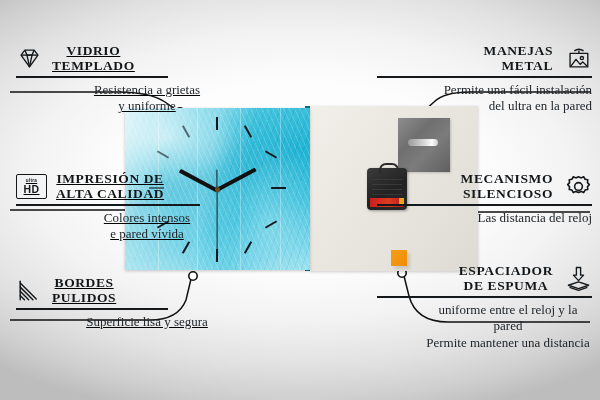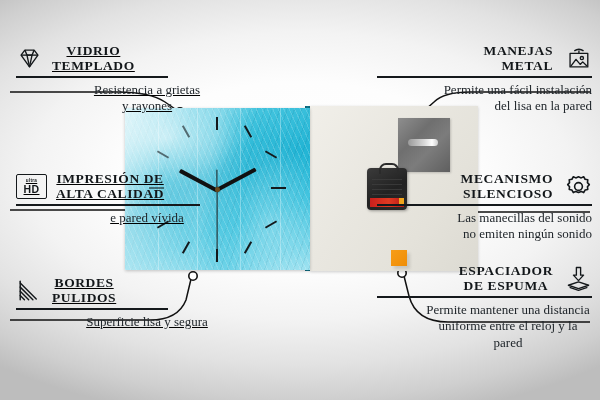--- a/index.html
+++ b/index.html
@@ -185,37 +185,38 @@
         </g>
       </svg>
       <div class="ftitle">
         <div>VIDRIO</div>
         <div>TEMPLADO</div>
       </div>
     </div>
     <div class="frule" style="width:152px;"></div>
     <div class="fdesc">
       <div>Resistencia a grietas</div>
-      <div>y rayones</div>
+      <div>y uniforme</div>
     </div>
   </div>
 
   <div class="feature left" style="top:172px;">
     <div class="fhead">
       <div class="hdbox">
         <span class="u">ultra</span>
         <span class="d">HD</span>
       </div>
       <div class="ftitle">
         <div>IMPRESIÓN DE</div>
         <div>ALTA CALIDAD</div>
       </div>
     </div>
     <div class="frule" style="width:184px;"></div>
     <div class="fdesc">
+      <div>Colores intensos</div>
       <div>e pared vívida</div>
     </div>
   </div>
 
   <div class="feature left" style="top:276px;">
     <div class="fhead">
       <svg class="icon" viewBox="0 0 32 32">
         <g stroke="#14181b" stroke-width="1.7" stroke-linecap="round">
           <path d="M5 5 L5 27"></path>
           <path d="M5 27 L27 27" stroke-width="0"></path>
@@ -247,58 +248,57 @@
           <rect x="6" y="10" width="21" height="16"></rect>
           <path d="M16.5 10 L16.5 6.5 M11 7 Q16.5 3 22 7"></path>
           <circle cx="20" cy="15.5" r="1.9"></circle>
           <path d="M7 25 L13 17 L18 23 L21 20 L26 25"></path>
         </g>
       </svg>
     </div>
     <div class="frule" style="width:215px;margin-left:auto;"></div>
     <div class="fdesc">
       <div>Permite una fácil instalación</div>
-      <div>del lisa en la pared</div>
+      <div>del ultra en la pared</div>
     </div>
   </div>
 
   <div class="feature right" style="top:172px;">
     <div class="fhead">
       <div class="ftitle">
         <div>MECANISMO</div>
         <div>SILENCIOSO</div>
       </div>
       <svg class="icon" viewBox="0 0 32 32">
         <g fill="none" stroke="#14181b" stroke-width="1.9" stroke-linejoin="round">
           <path d="M16 4.5 l3.2 1.3 2.9-1.4 1.7 3 3.2 .7 -.4 3.3 2.2 2.4 -2.2 2.4 .4 3.3 -3.2 .7 -1.7 3 -2.9-1.4 -3.2 1.3 -3.2-1.3 -2.9 1.4 -1.7-3 -3.2-.7 .4-3.3 -2.2-2.4 2.2-2.4 -.4-3.3 3.2-.7 1.7-3 2.9 1.4 Z"></path>
           <circle cx="16" cy="16" r="4.6"></circle>
         </g>
       </svg>
     </div>
     <div class="frule" style="width:215px;margin-left:auto;"></div>
     <div class="fdesc">
-      <div>Las manecillas del sonido</div>
-      <div>no emiten ningún sonido</div>
+      <div>Las distancia del reloj</div>
     </div>
   </div>
 
   <div class="feature right" style="top:264px;text-align:center;">
     <div class="fhead">
       <div class="ftitle">
         <div>ESPACIADOR</div>
         <div>DE ESPUMA</div>
       </div>
       <svg class="icon" viewBox="0 0 32 32">
         <g fill="none" stroke="#14181b" stroke-width="1.6" stroke-linejoin="round">
           <path d="M13.5 3 L18.5 3 L18.5 12 L22 12 L16 18.5 L10 12 L13.5 12 Z"></path>
           <path d="M16 20 L28 24 L16 28 L4 24 Z"></path>
           <path d="M5.5 26.5 L16 30 L26.5 26.5"></path>
         </g>
       </svg>
     </div>
     <div class="frule" style="width:215px;margin-left:auto;"></div>
     <div class="fdesc">
+      <div>uniforme entre el reloj y la pared</div>
       <div>Permite mantener una distancia</div>
-      <div>uniforme entre el reloj y la pared</div>
     </div>
   </div>
 
 </div>
 
 </body></html>

